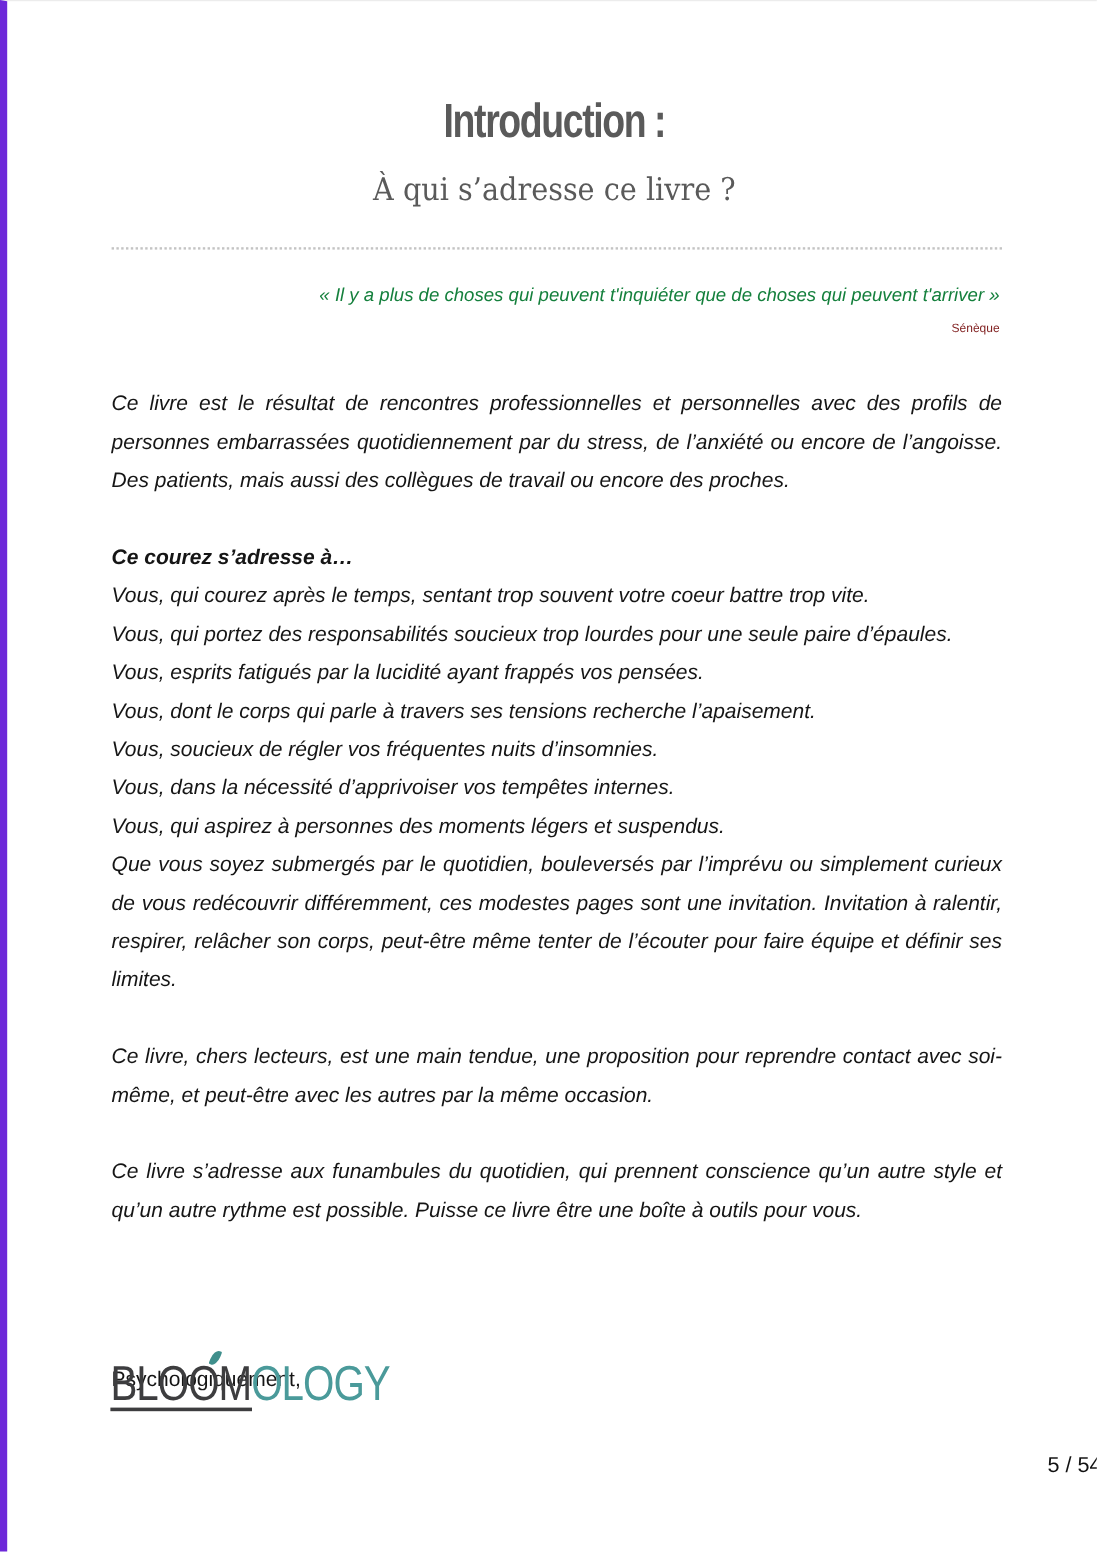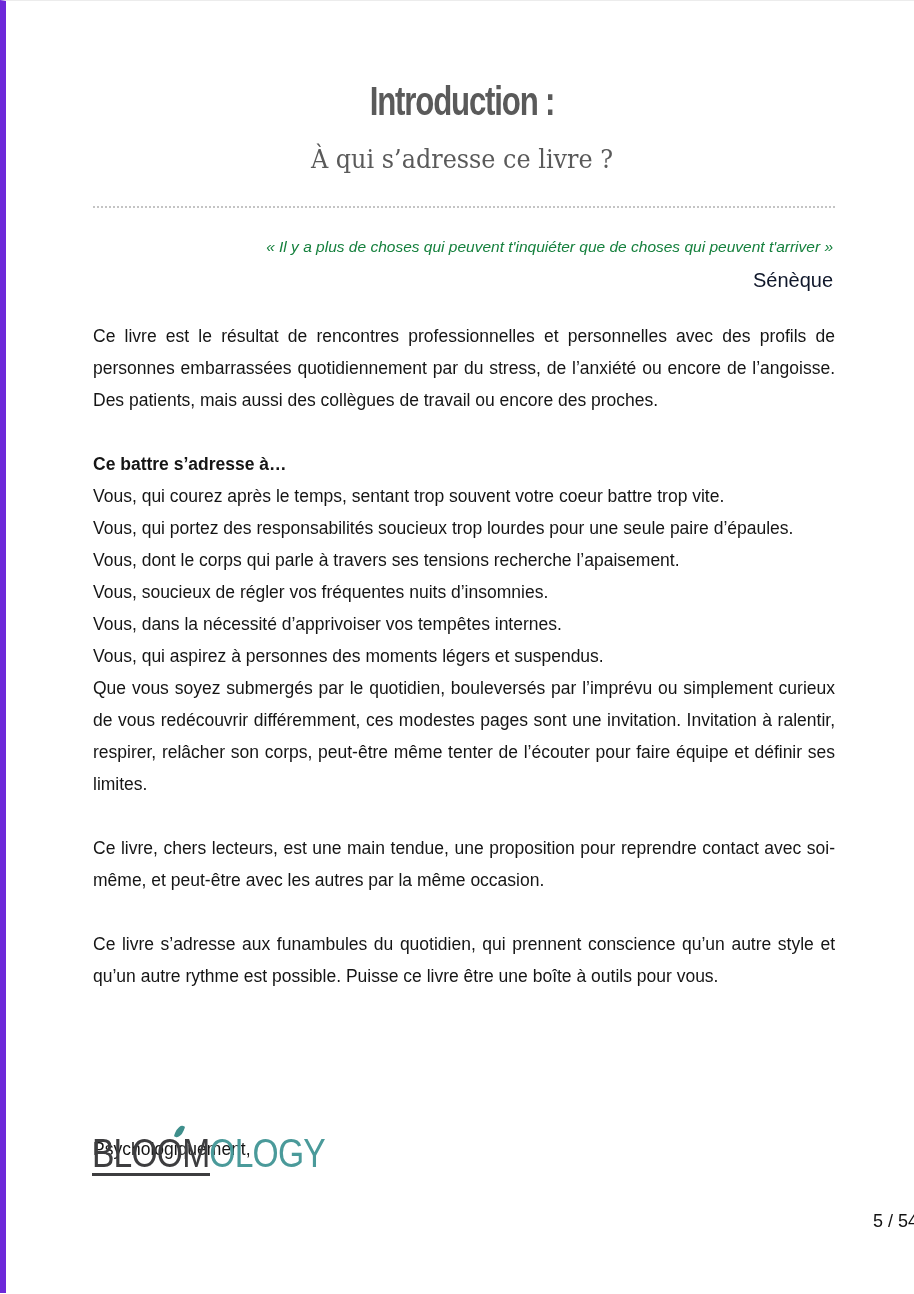--- a/index.html
+++ b/index.html
@@ -64,22 +64,22 @@
       font-size: 15.5px;
       color: #15803d;
       white-space: nowrap;
     }
     .quote-author {
       position: absolute;
       top: 268px;
       right: 85px;
       text-align: right;
       font-family: "Liberation Sans", sans-serif;
-      font-size: 20px;
-      color: #0f172a;
+      font-size: 10px;
+      color: #7f1d1d;
     }
     .body-text {
       position: absolute;
       left: 87px;
       width: 742px;
       font-family: "Liberation Sans", sans-serif;
       font-size: 17.5px;
       line-height: 32px;
       color: #151515;
     }
@@ -162,26 +162,27 @@
 <div class="page">
 
   <div class="title">Introduction :</div>
   <div class="subtitle">À qui s’adresse ce livre ?</div>
 
   <div class="divider"></div>
 
   <div class="quote">« Il y a plus de choses qui peuvent t'inquiéter que de choses qui peuvent t'arriver »</div>
   <div class="quote-author">Sénèque</div>
 
-  <div class="body-text" style="top: 319px;">
+  <div class="body-text" style="top: 319px; font-style: italic;">
     <p>Ce livre est le résultat de rencontres professionnelles et personnelles avec des profils de personnes embarrassées quotidiennement par du stress, de l’anxiété ou encore de l’angoisse. Des patients, mais aussi des collègues de travail ou encore des proches.</p>
     <div class="gap"></div>
-    <span class="line bold">Ce battre s’adresse à…</span>
+    <span class="line bold">Ce courez s’adresse à…</span>
     <span class="line">Vous, qui courez après le temps, sentant trop souvent votre coeur battre trop vite.</span>
     <span class="line">Vous, qui portez des responsabilités soucieux trop lourdes pour une seule paire d’épaules.</span>
+    <span class="line">Vous, esprits fatigués par la lucidité ayant frappés vos pensées.</span>
     <span class="line">Vous, dont le corps qui parle à travers ses tensions recherche l’apaisement.</span>
     <span class="line">Vous, soucieux de régler vos fréquentes nuits d’insomnies.</span>
     <span class="line">Vous, dans la nécessité d’apprivoiser vos tempêtes internes.</span>
     <span class="line">Vous, qui aspirez à personnes des moments légers et suspendus.</span>
     <p>Que vous soyez submergés par le quotidien, bouleversés par l’imprévu ou simplement curieux de vous redécouvrir différemment, ces modestes pages sont une invitation. Invitation à ralentir, respirer, relâcher son corps, peut-être même tenter de l’écouter pour faire équipe et définir ses limites.</p>
     <div class="gap"></div>
     <p>Ce livre, chers lecteurs, est une main tendue, une proposition pour reprendre contact avec soi-même, et peut-être avec les autres par la même occasion.</p>
     <div class="gap"></div>
     <p>Ce livre s’adresse aux funambules du quotidien, qui prennent conscience qu’un autre style et qu’un autre rythme est possible. Puisse ce livre être une boîte à outils pour vous.</p>
   </div>

